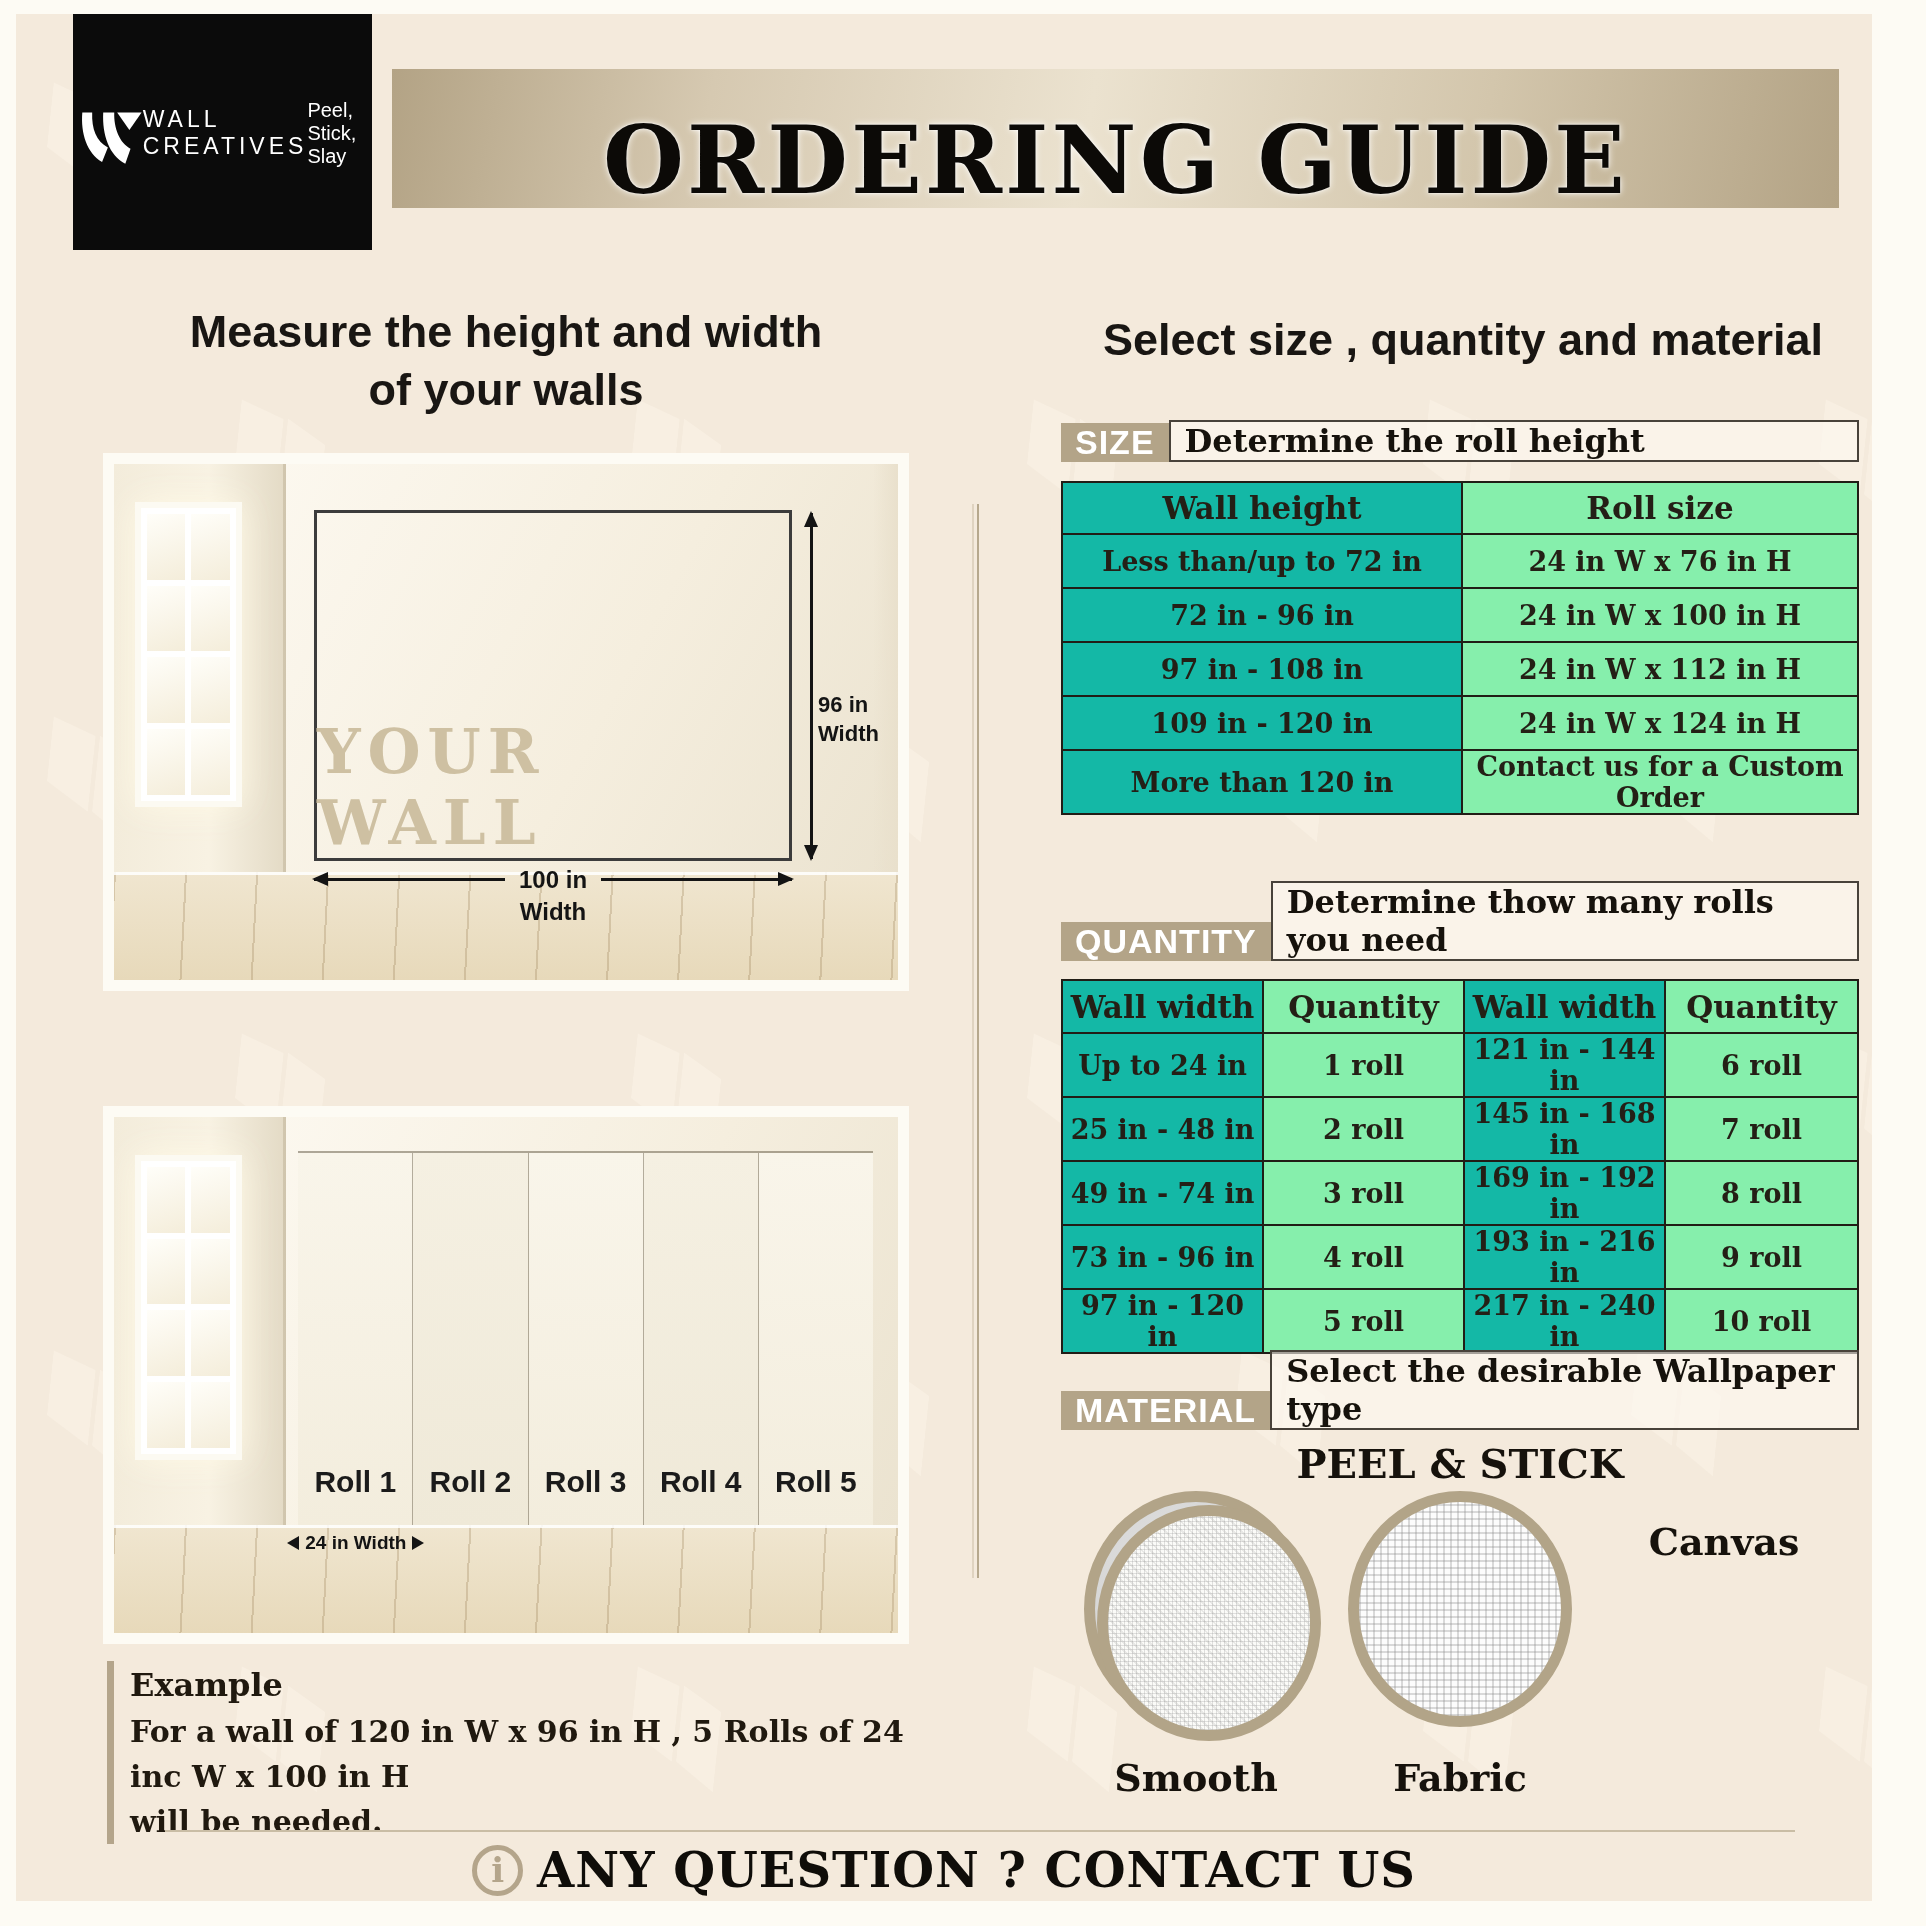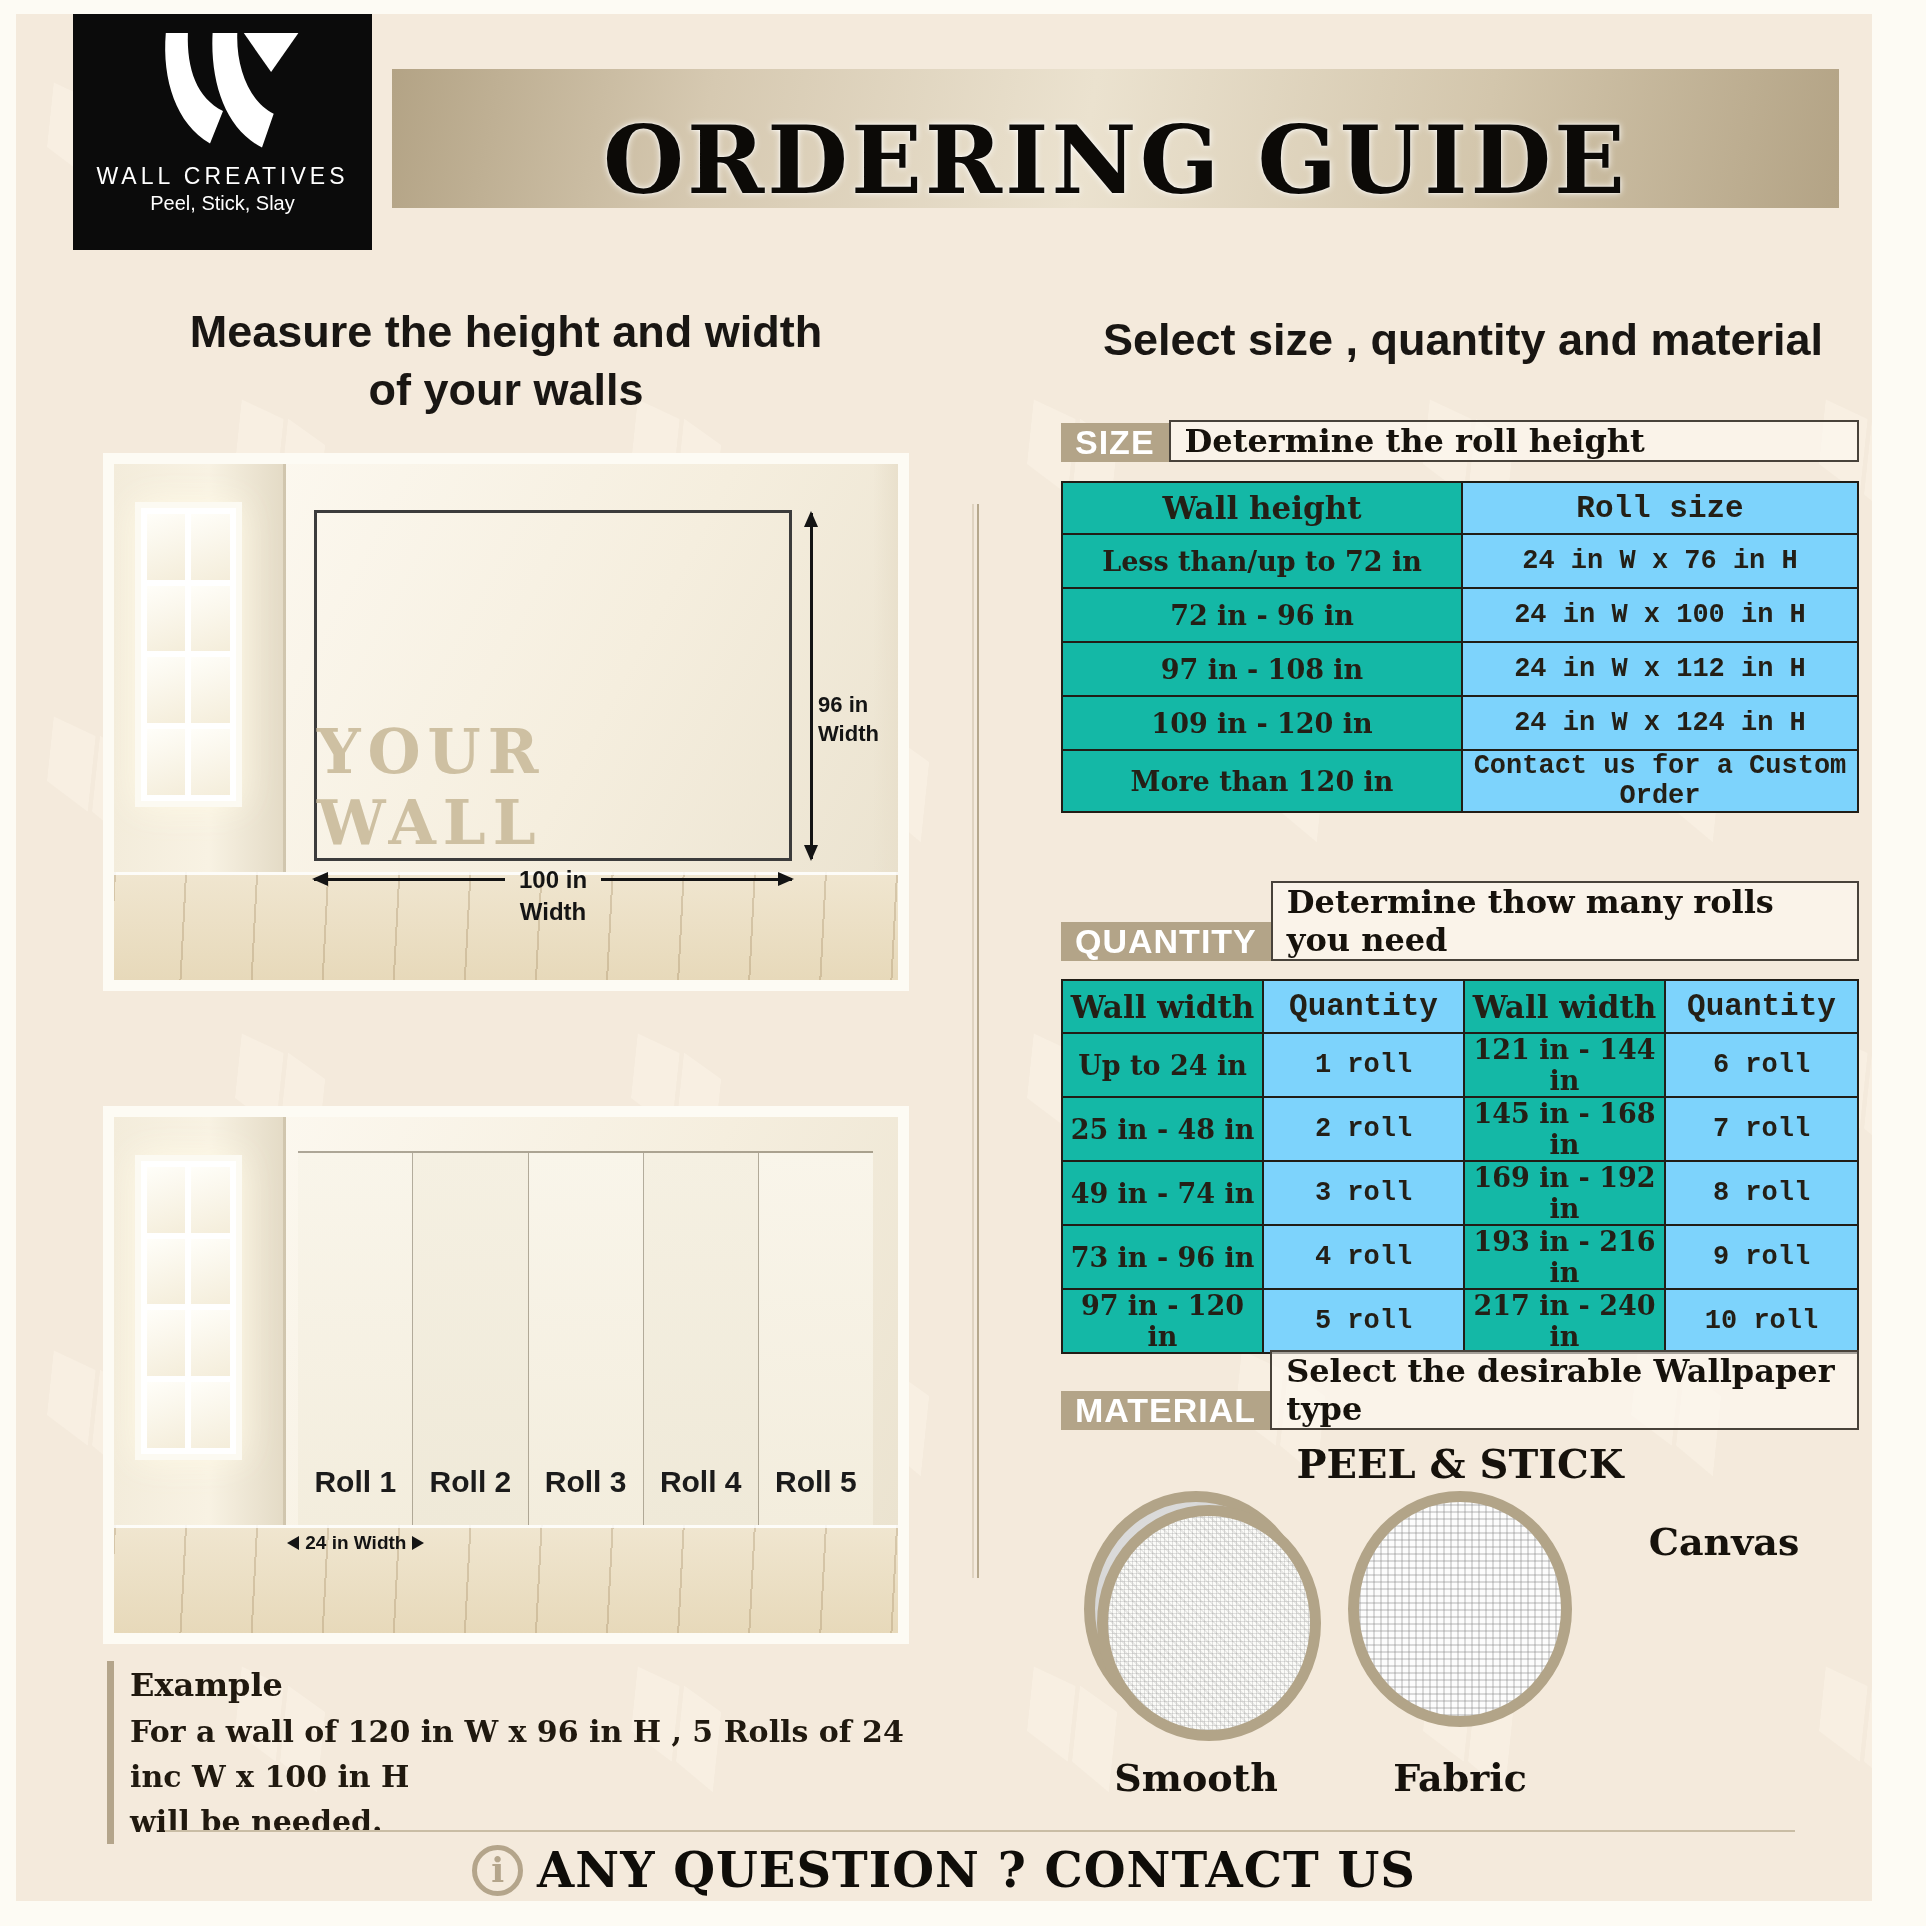--- a/index.html
+++ b/index.html
@@ -6,21 +6,21 @@
   body{width:1927px;height:1927px;position:relative;font-family:"Liberation Sans",sans-serif;background:#fdfbf4;}
   .canvas{position:absolute;left:16px;top:14px;right:55px;bottom:26px;background:#f4eadc;overflow:hidden;}
   .wm-layer{position:absolute;inset:0;z-index:0;pointer-events:none;}
   .wm{position:absolute;width:91px;height:149px;opacity:.45;transform:rotate(6deg);}
   .wm::before,.wm::after{content:"";position:absolute;background:#fdf6ea;}
   .wm::before{left:0;top:0;width:44px;height:95px;clip-path:polygon(0 4%,100% 20%,100% 100%,0 72%);}
   .wm::after{left:48px;top:18px;width:40px;height:103px;clip-path:polygon(0 0,100% 22%,100% 100%,0 74%);}
   .layer{position:absolute;inset:0;z-index:1;}
 
   
-  .logo{position:absolute;left:57px;top:0px;width:299px;height:236px;background:#0b0b0b;display:flex;flex-direction:column;align-items:center;}
+  .logo{position:absolute;left:57px;top:0px;width:299px;height:236px;background:#0b0b0b;display:flex;flex-direction:row;align-items:center;}
   .logo svg{margin-top:16px;}
   .brand-name{color:#fff;font-size:23px;letter-spacing:4px;font-weight:400;margin-top:2px;}
   .brand-tagline{color:#fff;font-size:20px;margin-top:2px;font-weight:400;}
   .banner{position:absolute;left:376px;top:55px;width:1447px;height:139px;background:linear-gradient(100deg,#b3a385 0%,#d6c9b1 22%,#ebe2cf 48%,#d3c6ac 75%,#b3a385 100%);display:flex;align-items:center;justify-content:center;}
   .banner-title{font-family:"DejaVu Serif",serif;font-weight:700;font-size:93px;letter-spacing:3px;color:#0c0a07;text-shadow:0 0 7px rgba(255,255,255,.95),0 0 2px rgba(255,255,255,.9);margin-top:44px;}
 
   
   .col-heading{position:absolute;font-weight:700;font-size:45px;color:#191613;text-align:center;line-height:1.28;}
   .col-heading.left{left:79px;top:289px;width:822px;}
   .col-heading.right{left:1026px;top:297px;width:842px;}
@@ -73,21 +73,21 @@
   .bar{flex:1;border:2px solid #48423a;background:rgba(253,249,241,.6);display:flex;align-items:center;padding:0 14px;font-family:"DejaVu Serif",serif;font-weight:700;font-size:32px;color:#16120c;}
   table.data{position:absolute;left:1045px;border-collapse:collapse;table-layout:fixed;width:798px;font-family:"DejaVu Serif",serif;font-weight:700;color:#241f16;}
   table.data td,table.data th{border:2.5px solid #211d16;text-align:center;vertical-align:middle;padding:0;}
   table.size-table{top:467px;}
   table.size-table th{height:50px;font-size:31px;}
   table.size-table td{height:52px;font-size:27px;}
   table.qty-table{top:965px;}
   table.qty-table th{height:51px;font-size:31px;}
   table.qty-table td{height:51px;font-size:27px;}
   .cell-cream{background:#14b8a6;}
-  .cell-tan{background:#7dd3fc;font-family:Liberation Mono, monospace;}
+  .cell-tan{background:#86efac;}
 
   .peel-stick{position:absolute;left:1045px;top:1426px;width:798px;text-align:center;font-family:"DejaVu Serif",serif;font-weight:700;font-size:40px;color:#16120c;}
   .materials{position:absolute;left:1065px;top:1477px;width:758px;display:flex;justify-content:space-between;}
   .material{width:230px;display:flex;flex-direction:column;align-items:center;}
   .swatch{width:224px;height:236px;border-radius:50%;border:11px solid #b2a488;box-sizing:border-box;overflow:hidden;}
   .swatch.smooth{background:radial-gradient(circle at 38% 30%,#dfdfdf,#d2d2d1 75%);}
   .swatch.fabric{background:repeating-linear-gradient(90deg,rgba(135,135,135,.3) 0 2px,rgba(0,0,0,0) 2px 7px),repeating-linear-gradient(0deg,rgba(135,135,135,.3) 0 2px,rgba(0,0,0,0) 2px 7px),#fcfcfc;}
   .swatch.canvas{background:repeating-linear-gradient(90deg,rgba(140,140,140,.25) 0 1px,rgba(0,0,0,0) 1px 4px),repeating-linear-gradient(0deg,rgba(140,140,140,.25) 0 1px,rgba(0,0,0,0) 1px 4px),repeating-linear-gradient(45deg,rgba(120,120,120,.14) 0 2px,rgba(0,0,0,0) 2px 6px),#fbfbf8;}
   .material-label{margin-top:28px;font-family:"DejaVu Serif",serif;font-weight:700;font-size:38px;color:#16120c;}
 

